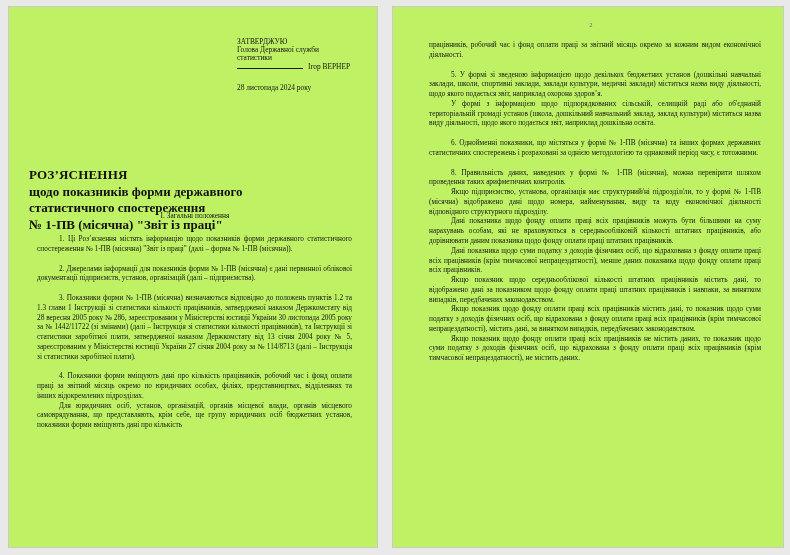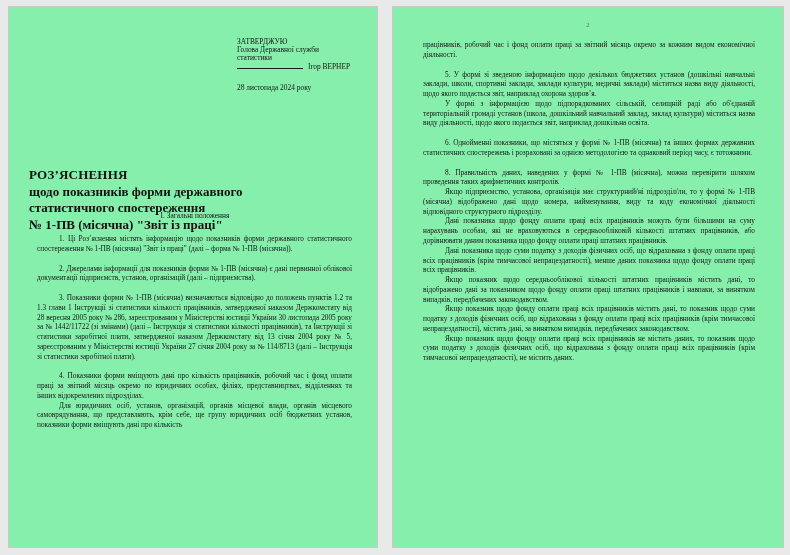--- a/index.html
+++ b/index.html
@@ -18,34 +18,35 @@
     width: 790px;
     height: 555px;
     background: #e9e9e9;
     display: flex;
     justify-content: flex-start;
     align-items: flex-start;
   }
   .page {
     position: absolute;
     top: 6px;
-    background: #86efac;
+    background: #bef264;
     border: 1px solid #c9c9c9;
     box-sizing: border-box;
     overflow: hidden;
   }
   .page-left {
     left: 8px;
     width: 370px;
     height: 542px;
   }
   .page-right {
     left: 392px;
     width: 392px;
     height: 542px;
+    padding-left: 6px;
   }
   .page-inner {
     position: relative;
     width: 100%;
     height: 100%;
   }
 
   
   .approve-block {
     position: absolute;

